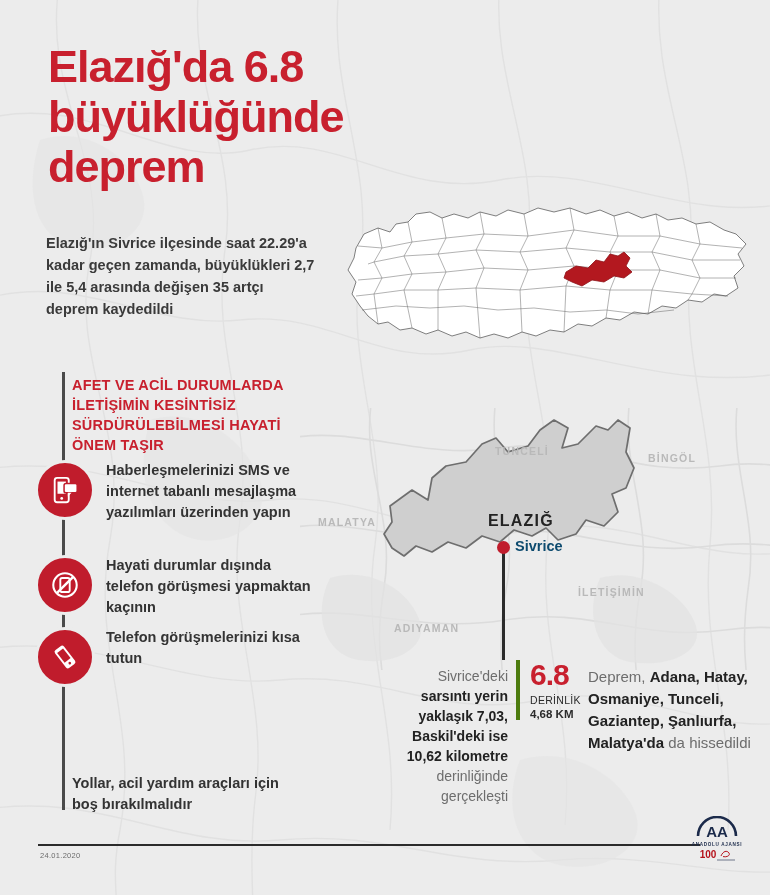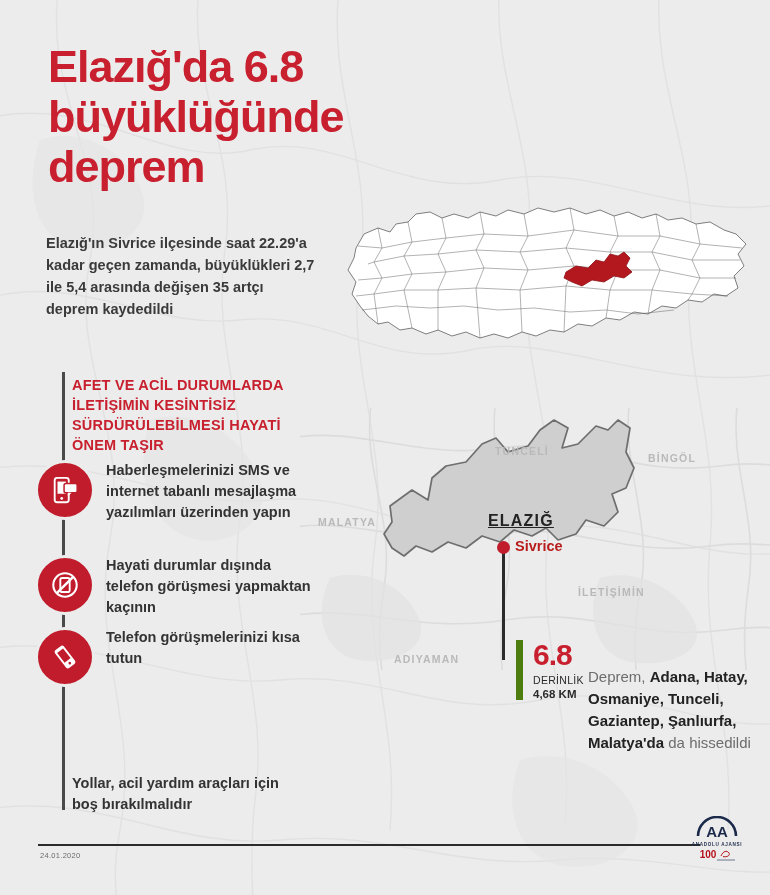--- a/index.html
+++ b/index.html
@@ -85,43 +85,43 @@
   
   .detail-map{position:absolute;left:300px;top:408px;width:470px;height:262px;z-index:3;}
   .detail-map svg{width:100%;height:100%;display:block;}
 
   .city-label{
     position:absolute;z-index:5;font-size:10.5px;font-weight:bold;
     color:#b9b9b9;letter-spacing:1.2px;
   }
   .elazig-label{
     position:absolute;z-index:6;font-size:16px;font-weight:bold;
-    color:#232323;letter-spacing:1.2px;text-decoration:underline;
+    color:#232323;letter-spacing:1.2px;
   }
   .sivrice-dot{
     position:absolute;z-index:7;width:13px;height:13px;border-radius:50%;
     background:#c01c2c;
   }
   .sivrice-label{
-    position:absolute;z-index:7;font-size:14.5px;font-weight:bold;color:#b91c1c;
+    position:absolute;z-index:7;font-size:14.5px;font-weight:bold;color:#0c4a6e;
   }
   .leader-line{
     position:absolute;z-index:6;width:3px;background:#2b2b2b;
   }
 
   
   .fact-left{
     position:absolute;left:390px;top:666px;width:118px;z-index:7;
     text-align:right;font-size:14px;line-height:20px;color:#6d6d6d;
   }
   .fact-left b{color:#222;}
 
   .mag-block{
-    position:absolute;left:516px;top:640px;z-index:7;
-    border-left:7px solid #4d7c0f;padding-left:10px;
+    position:absolute;left:516px;top:660px;z-index:7;
+    border-left:4px solid #4d7c0f;padding-left:10px;
   }
   .mag-value{font-size:30px;line-height:30px;font-weight:bold;color:#c8202e;letter-spacing:-1px;}
   .mag-cap{font-size:10.5px;font-weight:normal;color:#2b2b2b;letter-spacing:.3px;margin-top:4px;}
   .mag-km{font-size:11.5px;font-weight:bold;color:#2b2b2b;margin-top:2px;}
 
   .fact-right{
     position:absolute;left:588px;top:666px;width:175px;z-index:7;
     font-size:15px;line-height:22px;color:#6d6d6d;
   }
   .fact-right b{color:#222;}
@@ -272,28 +272,33 @@
                L334,60 L326,80 L312,86 L318,104 L304,118 L286,112 L276,126 L258,132 L246,120
                L232,128 L214,122 L200,134 L182,128 L166,140 L148,134 L132,144 L116,138 L104,148
                L92,140 L84,126 L92,114 Z" fill="#cfcfcf" stroke="#6e6e6e" stroke-width="1.7" stroke-linejoin="round"></path>
     </svg>
   </div>
 
   <div class="city-label" style="left:495px;top:426px;margin-top:19px;">TUNCELİ</div>
   <div class="city-label" style="left:648px;top:452px;">BİNGÖL</div>
   <div class="city-label" style="left:318px;top:516px;">MALATYA</div>
   <div class="city-label" style="left:578px;top:586px;">İLETİŞİMİN</div>
-  <div class="city-label" style="left:394px;top:622px;margin-top:31px;">ADIYAMAN</div>
+  <div class="city-label" style="left:394px;top:622px;">ADIYAMAN</div>
 
   <div class="elazig-label" style="left:488px;top:512px;">ELAZIĞ</div>
 
   <div class="sivrice-dot" style="left:497px;top:541px;"></div>
   <div class="sivrice-label" style="left:515px;top:538px;">Sivrice</div>
   <div class="leader-line" style="left:502px;top:552px;height:108px;"></div>
 
+  <div class="fact-left">
+    <span>Sivrice'deki</span>
+    <b>sarsıntı yerin yaklaşık 7,03, Baskil'deki ise 10,62 kilometre</b>
+    <span>derinliğinde gerçekleşti</span>
+  </div>
 
   <div class="mag-block">
     <div class="mag-value">6.8</div>
     <div class="mag-cap">DERİNLİK</div>
     <div class="mag-km">4,68 KM</div>
   </div>
 
   <div class="fact-right">
     <span>Deprem,</span>
     <b>Adana, Hatay, Osmaniye, Tunceli, Gaziantep, Şanlıurfa, Malatya'da</b>

